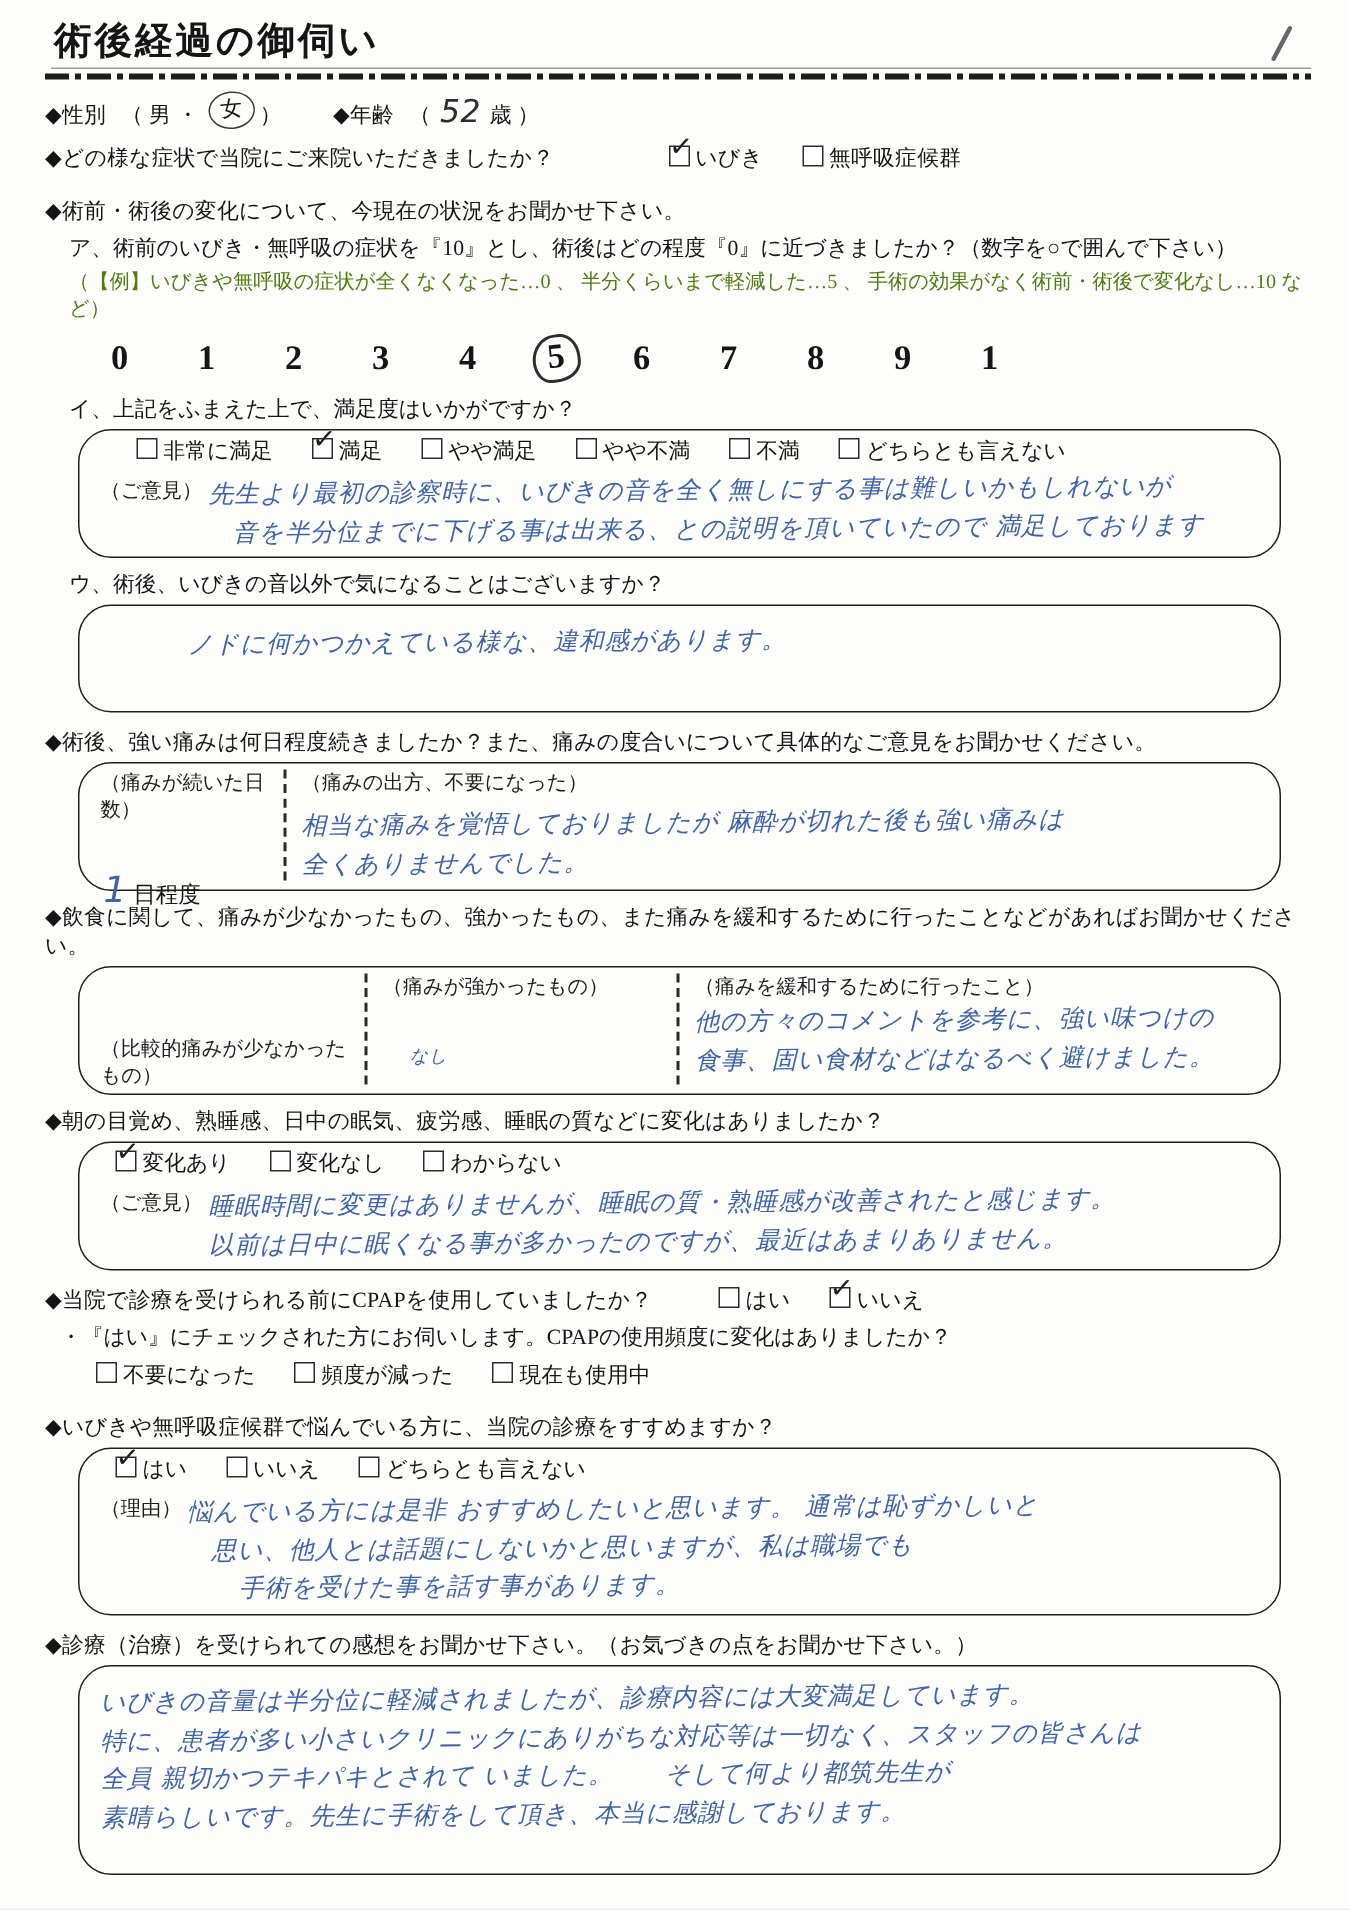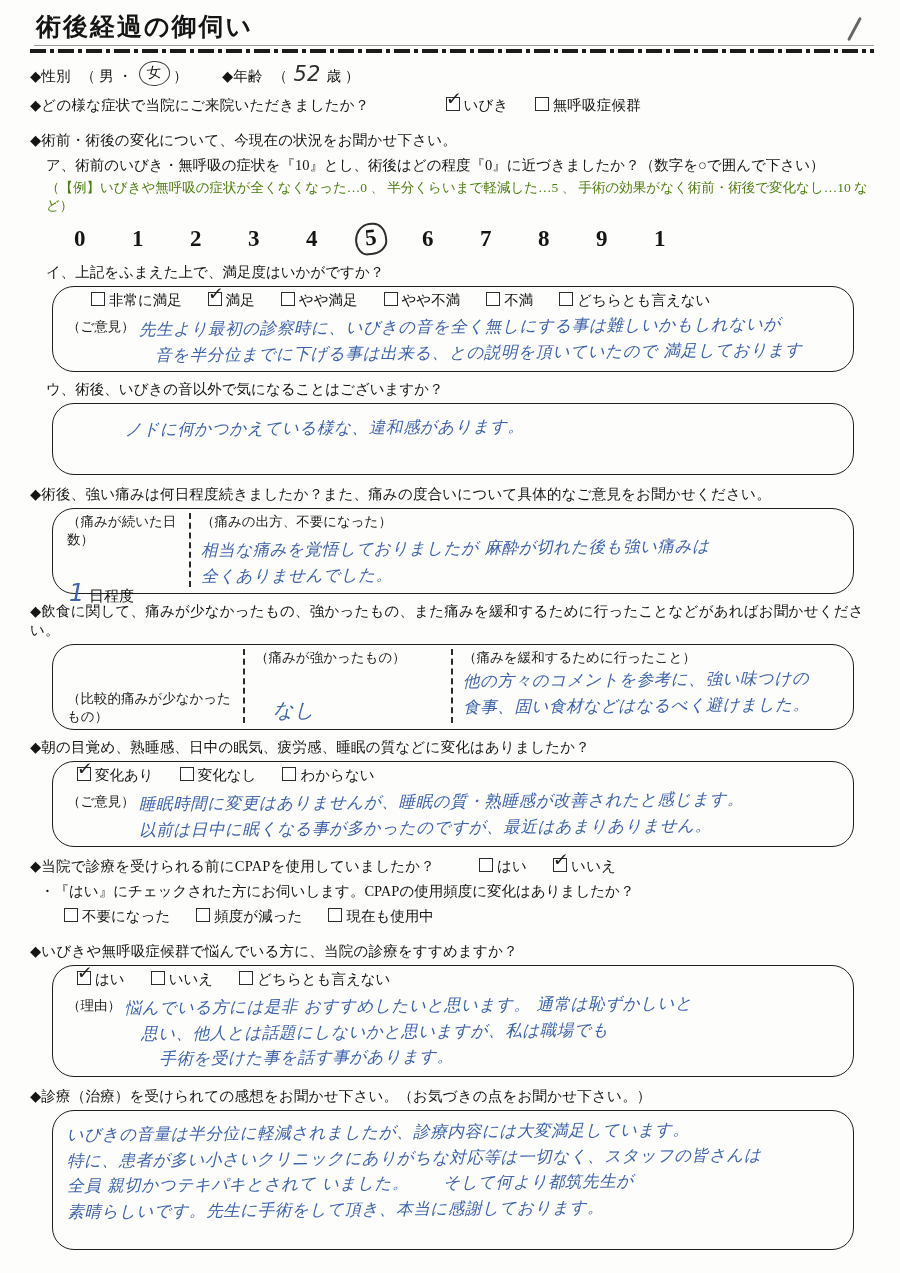--- a/index.html
+++ b/index.html
@@ -64,21 +64,21 @@
   .pain-left{width:120px;flex:0 0 120px;}
   .pain-right{flex:1;border-left:2px dashed #2a2a2a;padding-left:10px;margin-left:2px;}
   .days-line{margin:26px 0 2px 2px;font-size:15px;}
   .days-val{font-size:24px;margin-right:4px;}
 
   
   .eat-grid{display:flex;min-height:70px;}
   .eat-c1{width:176px;flex:0 0 176px;margin-top:41px;}
   .eat-c2{width:196px;flex:0 0 196px;border-left:2px dashed #2a2a2a;padding-left:10px;}
   .eat-c3{flex:1;border-left:2px dashed #2a2a2a;padding-left:10px;}
-  .nashi{margin:28px 0 0 18px;font-size:20px;}
+  .nashi{margin:28px 0 0 18px;font-size:12px;}
 
   .comment-row{display:flex;align-items:flex-start;}
   .comment-row .lab{flex:0 0 auto;margin-top:4px;}
   .comment-row .hw-lines{margin-left:4px;}
 
   .indent1{margin-left:16px;}
   .indent2{margin-left:34px;}
   .indent3{margin-left:58px;}
 </style>
 </head>

